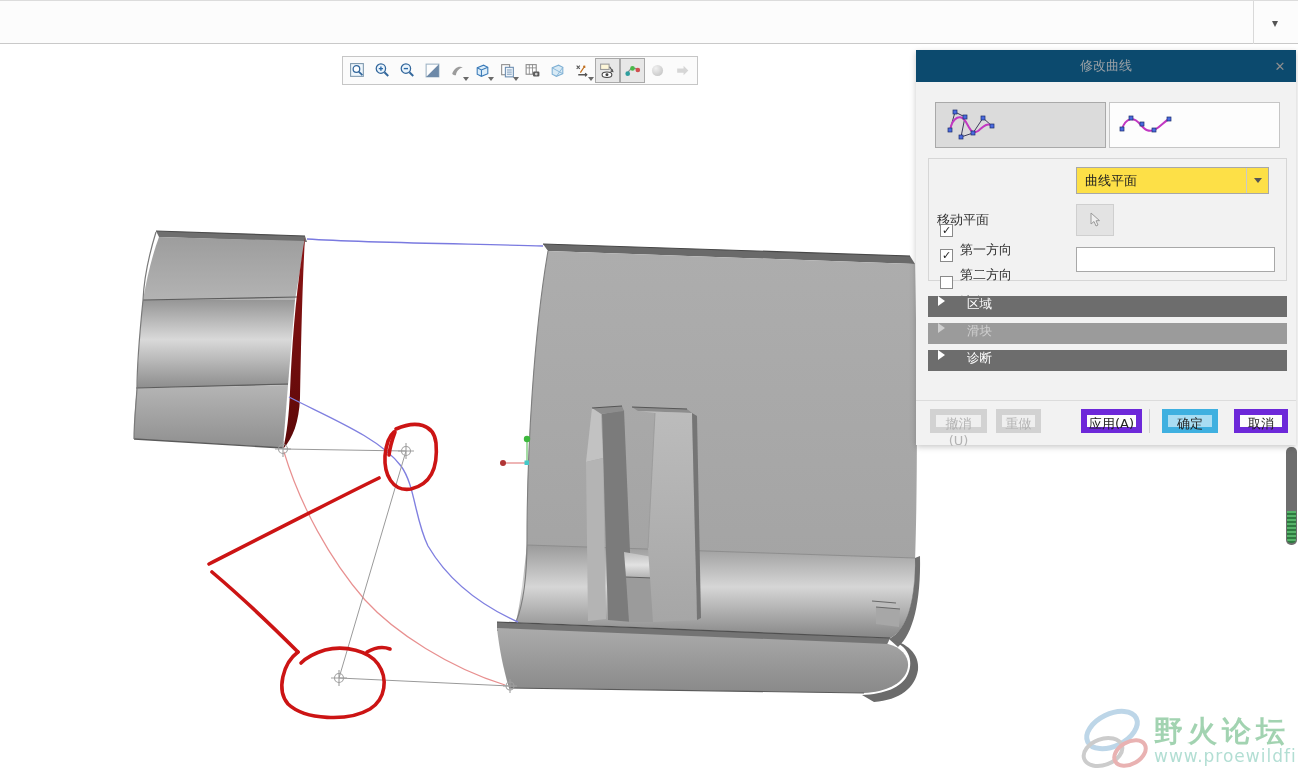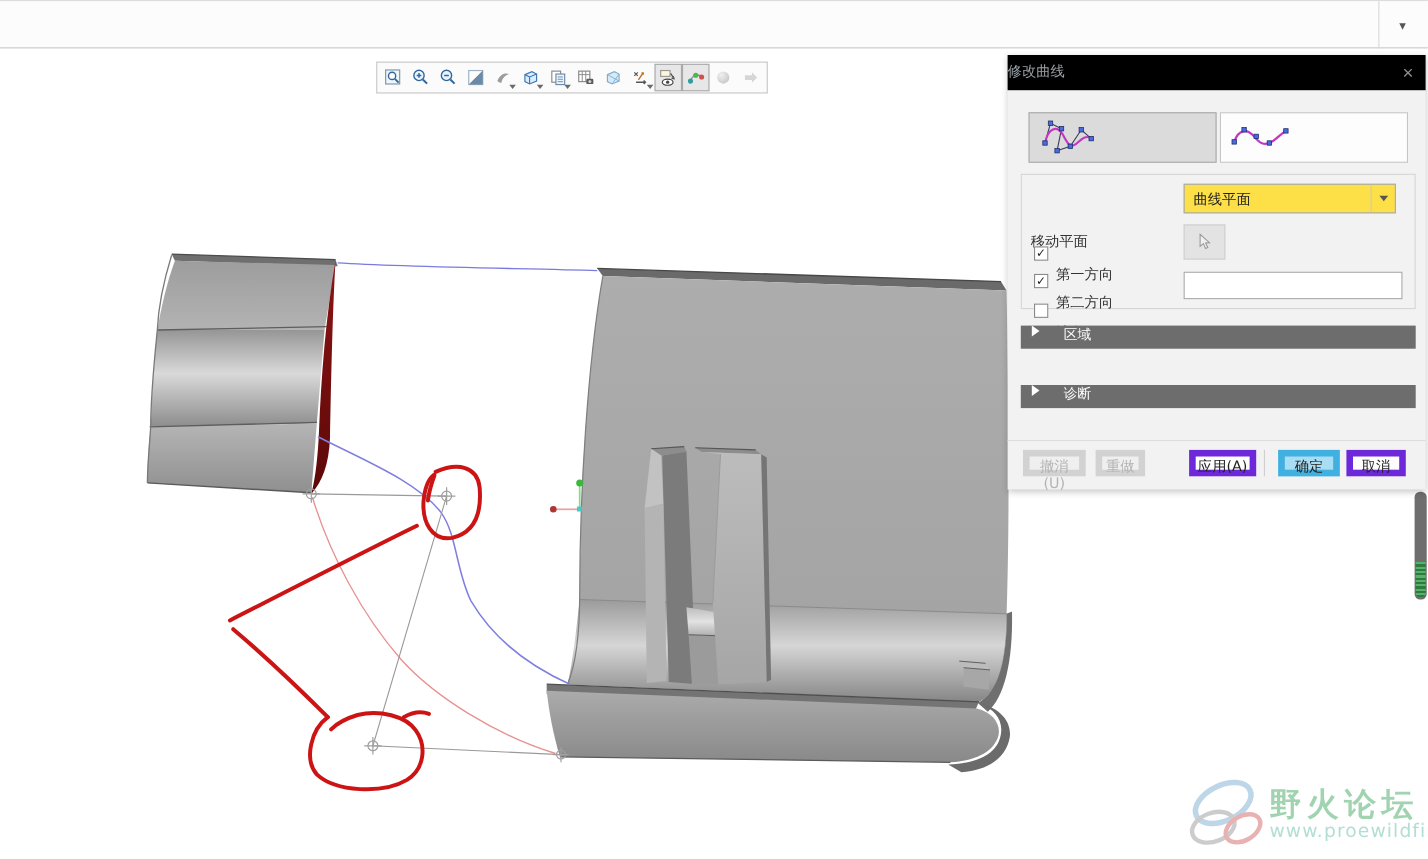--- a/index.html
+++ b/index.html
@@ -20,22 +20,22 @@
   .tool { width:25px; height:25px; display:flex; align-items:center; justify-content:center;
           position:relative; border:1px solid transparent; }
   .tool.pressed { background:#e7e7e7; border-color:#a9a9a9; }
   .tool.disabled { opacity:.55; }
   .tool .dd { position:absolute; right:0; bottom:1px; width:0; height:0;
               border-left:3px solid transparent; border-right:3px solid transparent; border-top:4px solid #6a6a6a; }
 
   
   .dialog { left:916px; top:50px; width:380px; height:395px; background:#f2f2f2;
             box-shadow:0 2px 6px rgba(0,0,0,.22); z-index:6; font-size:13px; color:#333; }
-  .dlg-title { left:0; top:0; width:380px; height:32px; background:#000000;
-               color:#9aa0a5; line-height:32px; font-size:13px; }
+  .dlg-title { left:0; top:0; width:380px; height:32px; background:#0c4a6e;
+               color:#9aa0a5; text-align:center; line-height:32px; font-size:13px; }
   .dlg-close { left:354px; top:6px; width:20px; height:20px; border:none; background:transparent;
                color:#8e8e8e; font-size:13px; cursor:pointer; }
   .opt-box { top:52px; width:171px; height:46px; border:1px solid #c6c6c6; background:#fdfdfd;
              display:flex; align-items:center; padding-left:6px; cursor:pointer; }
   .opt-box.sel { background:#dbdbdb; border-color:#a9a9a9; }
   .groupbox { left:12px; top:108px; width:359px; height:123px; border:1px solid #d6d6d6; }
   .lbl { color:#333; font-size:13px; white-space:nowrap;margin-top:40px; }
   .combo { left:160px; top:117px; width:193px; height:27px; background:#fde047; border:1px solid #a8a8a8;
            display:flex; align-items:center; cursor:pointer; }
   .combo-text { flex:1; padding-left:8px; font-size:13px; color:#222; }
@@ -387,32 +387,36 @@
     <svg width="14" height="16" viewBox="0 0 14 16">
       <path d="M3,1 L3,12 L6,9.5 L8,14 L10,13 L8,8.8 L11.5,8.6 Z" fill="#efefef" stroke="#9a9a9a" stroke-width="1"></path>
     </svg>
   </div>
   <div class="abs txtinput"></div>
 
   <div class="abs secbar" style="top:246px;">
     <span class="tri-right"></span>
     <span>区域</span>
   </div>
+  <div class="abs secbar disabled" style="top:273px;">
+    <span class="tri-right"></span>
+    <span>滑块</span>
+  </div>
   <div class="abs secbar" style="top:300px;">
     <span class="tri-right"></span>
     <span>诊断</span>
   </div>
 
   <div class="abs btnsep-line"></div>
   <button class="abs dbtn" style="left:14px; width:57px;" disabled="">撤消(U)</button>
   <button class="abs dbtn" style="left:80px; width:45px;" disabled="">重做</button>
   <button class="abs dbtn" style="left:165px; width:61px;">应用(A)</button>
   <div class="abs vsep" style="left:233px;"></div>
   <button class="abs dbtn ok" style="left:246px; width:56px;">确定</button>
-  <button class="abs dbtn" style="left:308px; width:54px;font-family:Liberation Mono, monospace;">取消</button>
+  <button class="abs dbtn" style="left:318px; width:54px;font-family:Liberation Mono, monospace;">取消</button>
 </div>
 
 <div class="abs grip">
   <div class="stripes"></div>
 </div>
 
 <div class="abs watermark">
   <svg width="74" height="70" viewBox="0 0 74 70">
     <ellipse cx="34" cy="22" rx="27" ry="16" fill="none" stroke="#bdd6e8" stroke-width="5" transform="rotate(-26 34 22)"></ellipse>
     <ellipse cx="25" cy="44" rx="20" ry="13" fill="none" stroke="#cccccc" stroke-width="4" transform="rotate(-20 25 44)"></ellipse>

